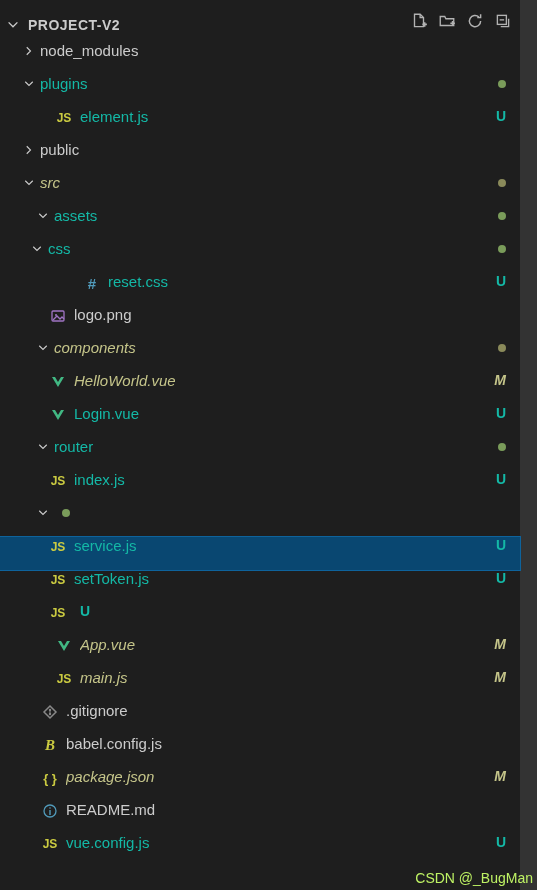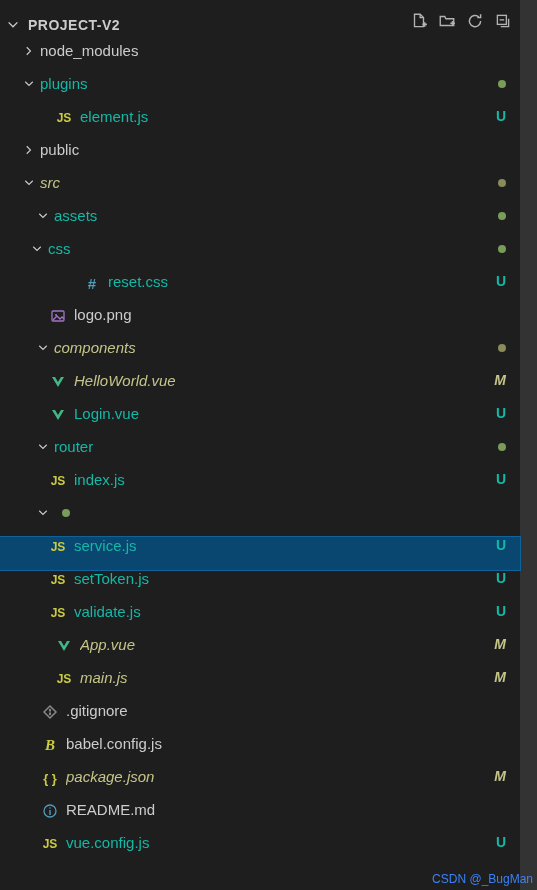--- a/index.html
+++ b/index.html
@@ -93,22 +93,22 @@
     }
     .dot-green { background: #7a9c5a; }
     .dot-olive { background: #8a8a5a; }
     .clr-default { color: #cccccc; }
     .clr-green { color: #14b8a6; }
     .clr-olive { color: #c5c58a; font-style: italic; }
     .watermark {
       position: absolute;
       bottom: 4px;
       right: 4px;
-      font-size: 12px;
-      color: #3b82f6;
+      font-size: 14px;
+      color: #bef264;
       font-family: sans-serif;
     }
     .side-border {
       position: absolute;
       right: 0;
       top: 0;
       bottom: 0;
       width: 17px;
       background: #333333;
     }
@@ -309,21 +309,20 @@
           <span style="color:#cbcb41;font-weight:700;font-size:12px;">JS</span>
         </span>
         <span class="name clr-green">setToken.js</span>
         <span class="status clr-green">U</span>
       </div>
       <div class="tree-row indent-3">
         <span class="chevron"></span>
         <span class="icon-slot">
           <span style="color:#cbcb41;font-weight:700;font-size:12px;">JS</span>
         </span>
-        <span class="name clr-green">validate.js</span>
         <span class="status clr-green">U</span>
       </div>
       <div class="tree-row indent-2">
         <span class="chevron"></span>
         <span class="icon-slot">
           <svg width="16" height="16" viewBox="0 0 16 16">
             <path d="M2 3 L8 13 L14 3 L11 3 L8 8 L5 3 Z" fill="#41b883"></path>
           </svg>
         </span>
         <span class="name clr-olive">App.vue</span>

